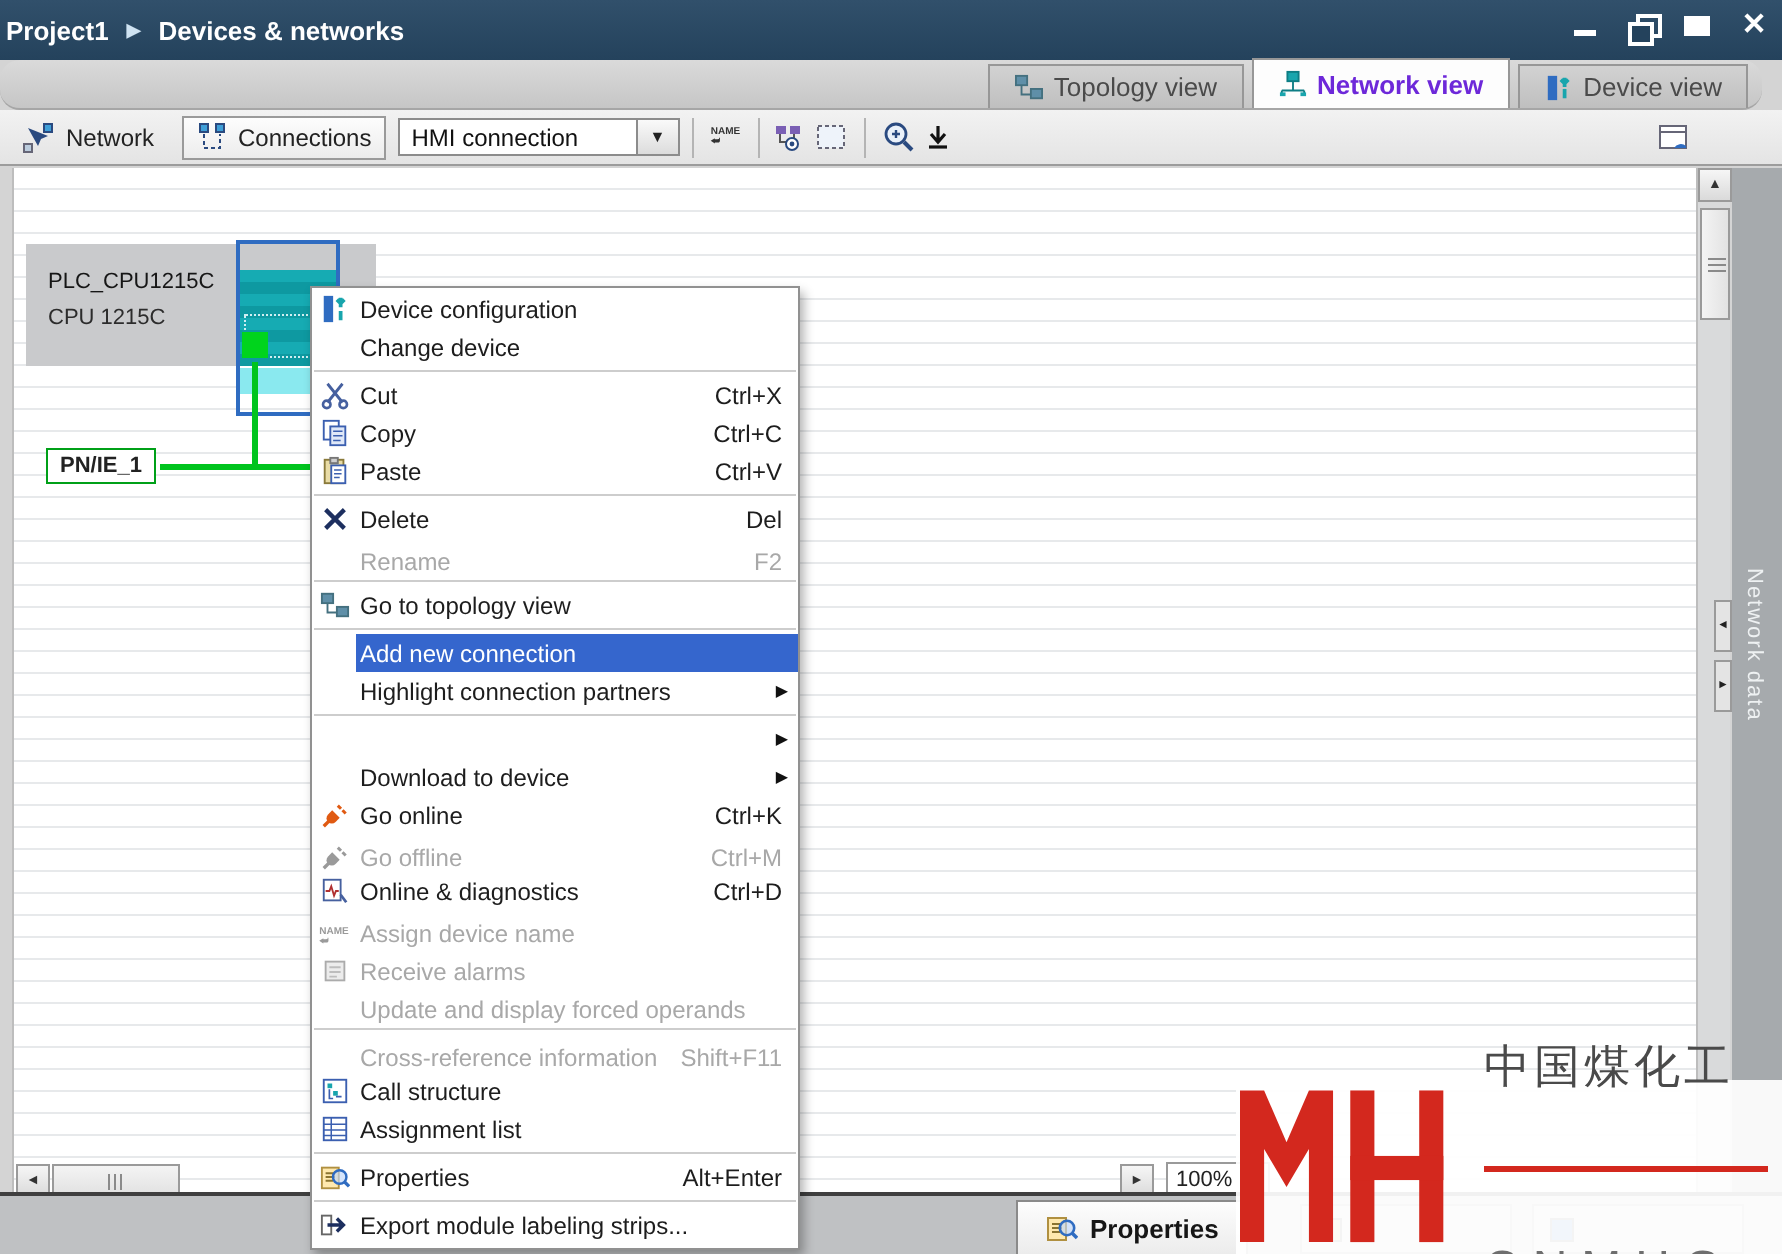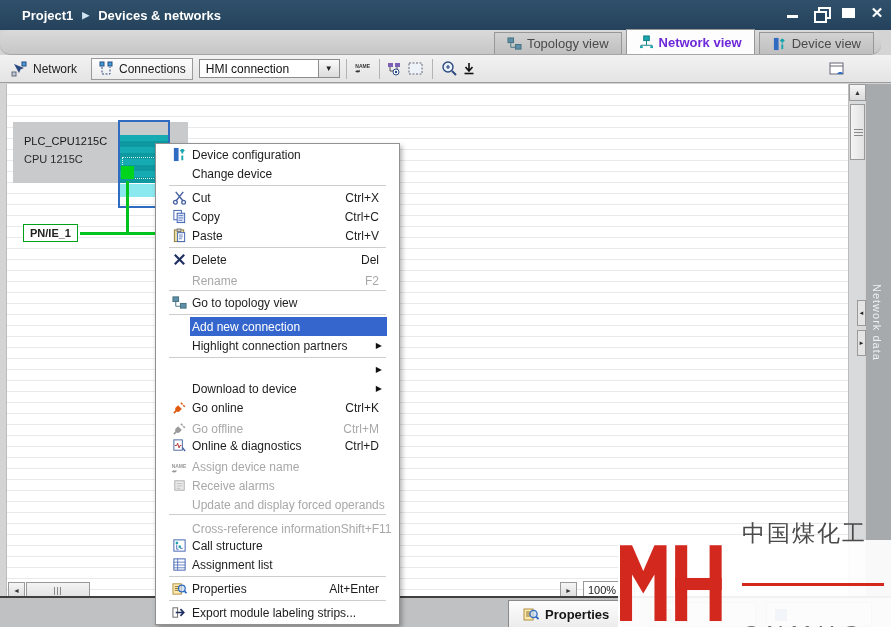--- a/index.html
+++ b/index.html
@@ -3,21 +3,21 @@
 <meta charset="utf-8">
 <style>
   * { margin:0; padding:0; box-sizing:border-box; }
   html,body { width:891px; height:627px; }
   body { font-family:"Liberation Sans", sans-serif; background:#d4d4d4; overflow:hidden; }
   .app { position:relative; width:891px; height:627px; background:#d4d4d4; }
 
   
   .titlebar { position:absolute; left:0; top:0; width:891px; height:30px;
     background:linear-gradient(#31506b,#24425c); color:#fff; display:flex; align-items:center; }
-  .crumbs { display:flex; align-items:center; gap:9px; padding-left:22px; font-size:13px; font-weight:bold; }
+  .crumbs { display:flex; align-items:center; gap:9px; padding-left:3px; font-size:13px; font-weight:bold; }
   .crumb-arrow { font-size:9px; color:#cfe3f2; }
   .winbtns { position:absolute; right:6px; top:6px; display:flex; gap:12px; align-items:center; }
   .winbtn { width:16px; height:14px; position:relative; cursor:pointer; }
   .wb-min::after { content:""; position:absolute; left:2px; bottom:2px; width:11px; height:3px; background:#fff; }
   .wb-restore::before { content:""; position:absolute; left:5px; top:1px; width:9px; height:8px; border:2px solid #fff; }
   .wb-restore::after { content:""; position:absolute; left:1px; top:5px; width:9px; height:8px; border:2px solid #fff; background:#24425c; }
   .wb-max::after { content:""; position:absolute; left:1px; top:2px; width:13px; height:10px; background:#fff; }
   .wb-close { color:#fff; font-size:15px; font-weight:bold; line-height:14px; text-align:center; }
 
   
@@ -92,21 +92,21 @@
   .bottom-panel { position:absolute; left:0; top:598px; width:891px; height:29px; background:#bfc1c3; }
   .props-tab { position:absolute; left:508px; top:2px; height:27px; padding:0 14px; display:flex; align-items:center; gap:6px;
     background:linear-gradient(#fdfdfd,#ececec); border:1px solid #8a8a8a; border-bottom:none;
     font-size:13px; font-weight:bold; color:#161616; cursor:pointer; }
   .ghost-tab { position:absolute; top:4px; height:25px; width:106px; background:#d0d2d4; border:1px solid #9a9a9a;
     display:flex; align-items:center; gap:6px; padding:0 8px; }
   .ghost-ico { width:12px; height:12px; border:1px solid #666; }
 
   
   .ctxmenu { position:absolute; left:155px; top:143px; width:245px; background:#fff;
-    border:1px solid #919191; box-shadow:2px 3px 5px rgba(0,0,0,.3); padding:1px 12px 2px; z-index:40; }
+    border:1px solid #919191; box-shadow:2px 3px 5px rgba(0,0,0,.3); padding:1px 0 2px; z-index:40; }
   .mi { position:relative; display:flex; align-items:center; height:19px; font-size:12px; color:#1d1d1d; cursor:pointer; }
   .mic { width:22px; min-width:22px; display:flex; align-items:center; justify-content:center; }
   .mic svg { width:15px; height:15px; }
   .mlabel { flex:1; padding-left:2px; white-space:nowrap; }
   .mshort { padding-right:8px; font-size:12px; color:#1d1d1d; }
   .marrow { position:absolute; right:5px; font-size:8px; color:#111; }
   .mi.disabled, .mi.disabled .mshort, .mi.disabled .mlabel { color:#a8a8a8;align-items:flex-end; }
   .mi.selected { background:linear-gradient(to right,#fff 0 22px,#3566cd 22px); }
   .mi.selected .mlabel { color:#fff; }
   .msep { height:1px; background:#cdcdcd; margin:2px 1px; }

